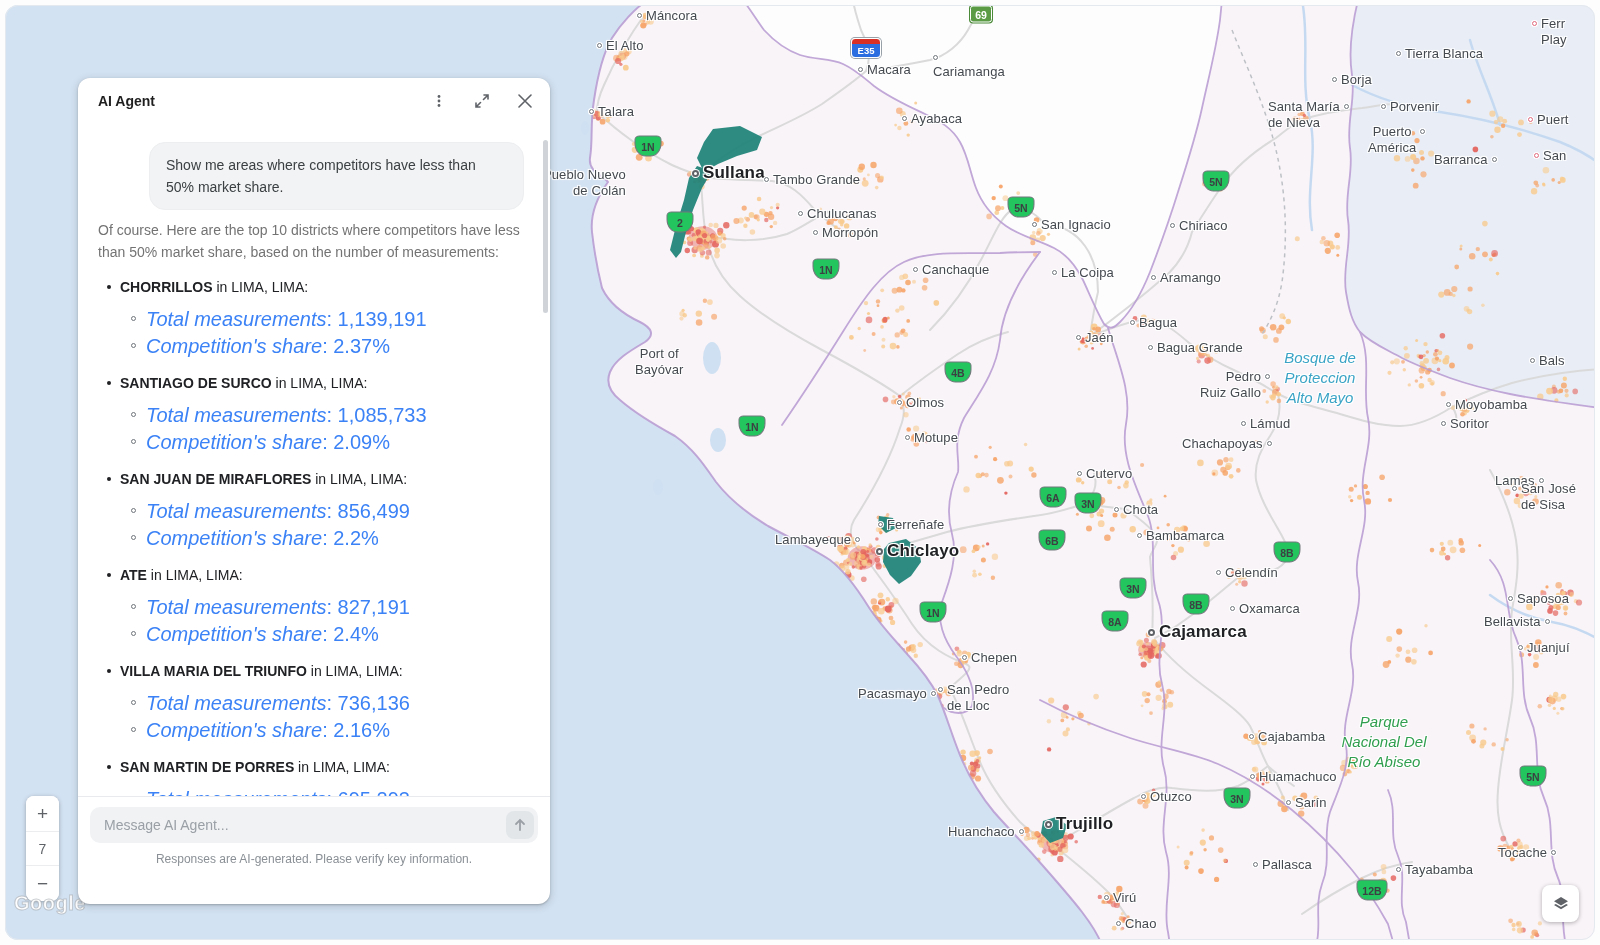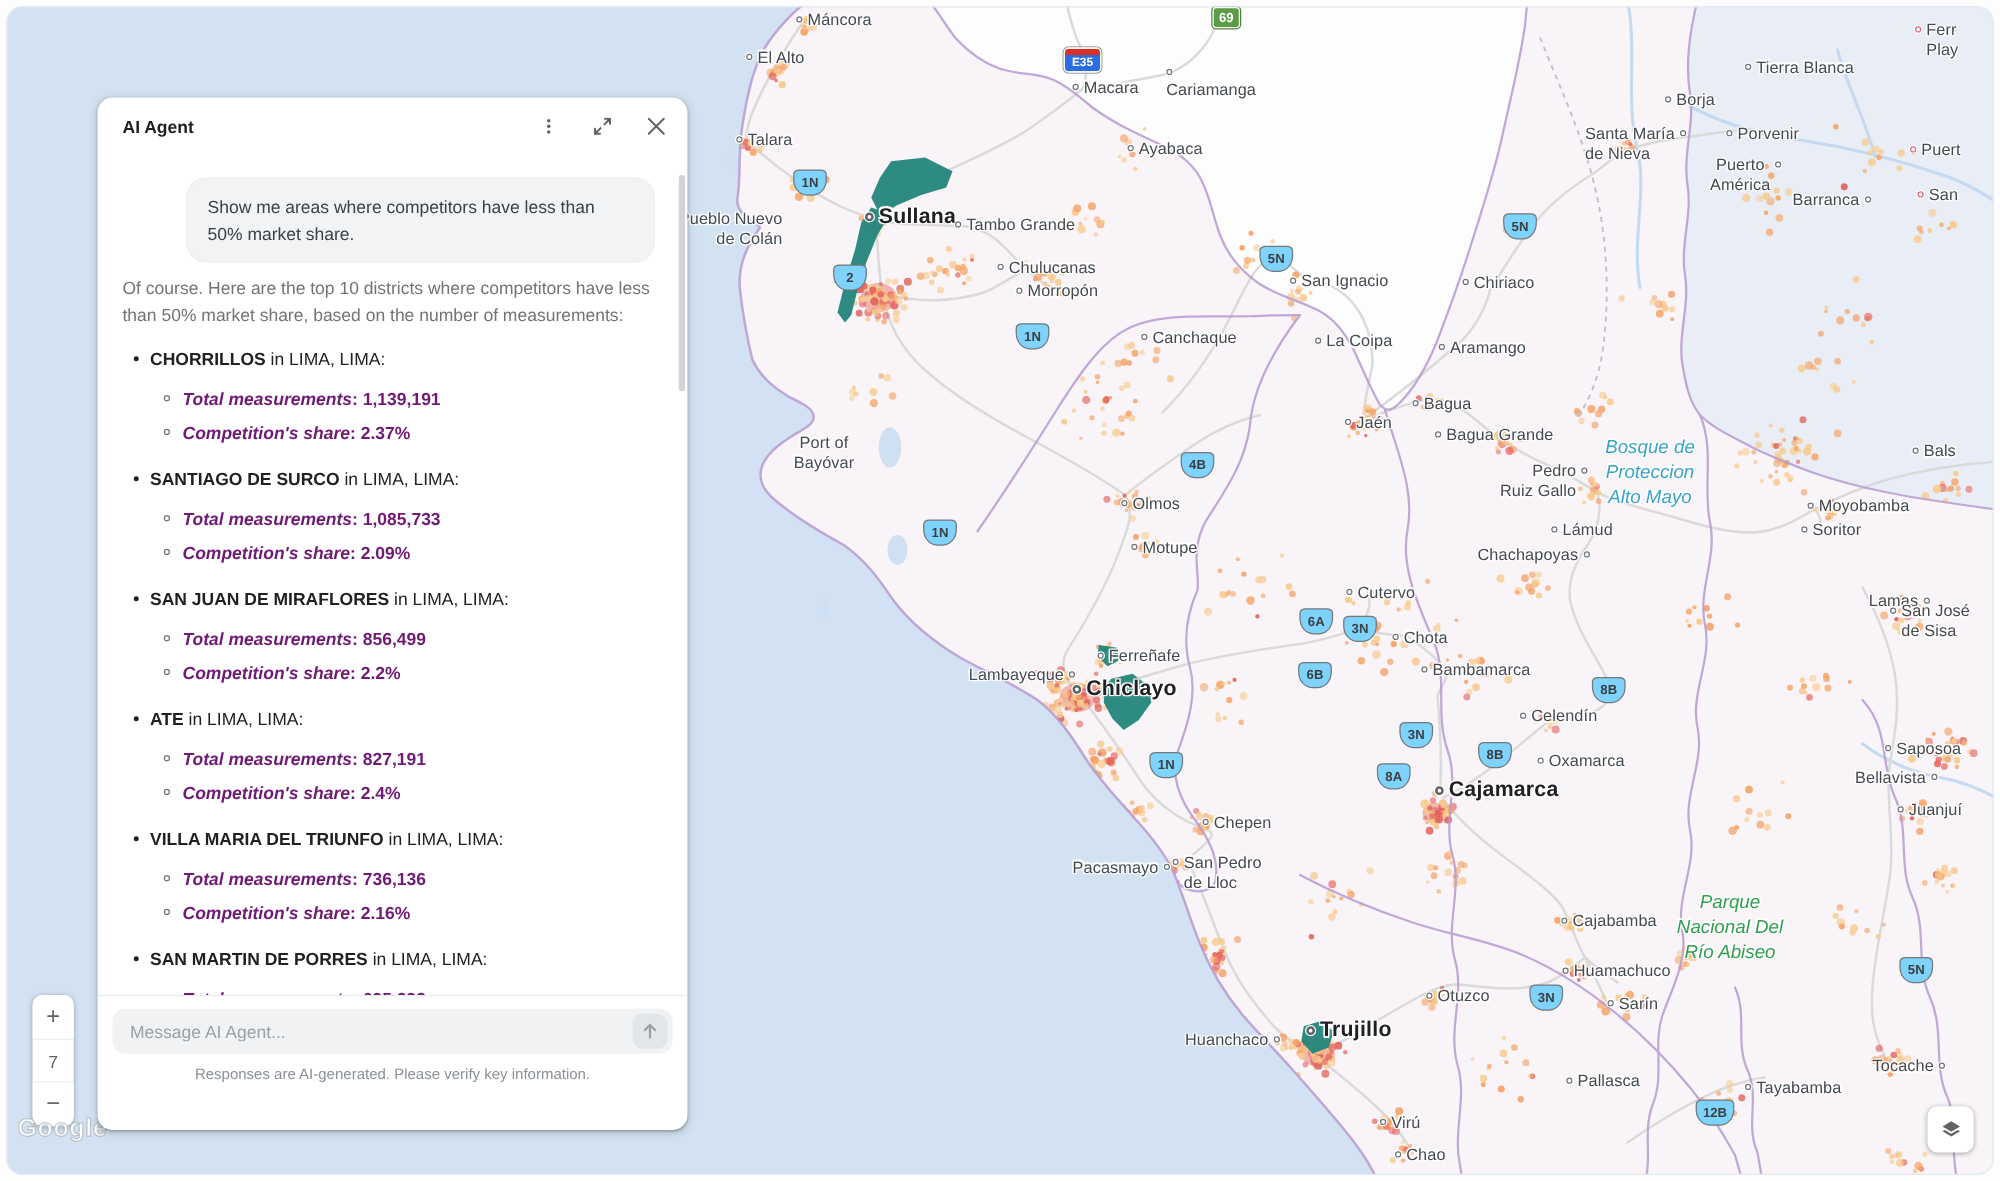--- a/index.html
+++ b/index.html
@@ -15,21 +15,21 @@
   .mlabel.pink .dot { border-color:#e06a7e; }
   .mlabel.big { font-size:17px; font-weight:700; color:#202124; letter-spacing:.2px; }
   .mlabel.big .dot { width:7px; height:7px; border-width:2px; border-color:#5f6368; margin-top:5px; }
   .mlabel .txt div { line-height:16px; }
   .mlabel.a-center .txt { text-align:center; }
   .mlabel.a-right .txt { text-align:right; }
   .nature-label { position:absolute; font-style:italic; font-size:15px; line-height:20px; text-align:center; transform:translateX(-50%);
     text-shadow:-1px -1px 0 #fff,1px -1px 0 #fff,-1px 1px 0 #fff,1px 1px 0 #fff; }
 
   
-  .shield { position:absolute; transform:translate(-50%,-50%); background:#7dd3fc; border:1.6px solid #73787d; color:#3c4043;
+  .shield { position:absolute; transform:translate(-50%,-50%); background:#22c55e; border:1.6px solid #73787d; color:#3c4043;
     font-size:10.5px; font-weight:700; width:27px; height:21px; display:flex; align-items:center; justify-content:center;
     border-radius:5px 5px 11px 11px / 4px 4px 13px 13px; }
   .shield.wide { width:31px; }
   .shield.green { background:#5b9b46; border:1.5px solid #fff; color:#fff; width:22px; height:17px; border-radius:3px; box-shadow:0 0 0 1px #4a8a38; }
   .shield.e35 { border:1px solid #fff; border-radius:4px; width:30px; height:20px; color:#fff; font-size:9.5px;
     background:linear-gradient(180deg,#d93025 0 5px,#2a6de0 5px); padding-top:4px; box-shadow:0 0 0 1px #98a0a8; }
 
   
   #panel { position:absolute; left:78px; top:78px; width:472px; height:826px; background:#fff; border-radius:12px;
     box-shadow:0 1px 2px rgba(60,64,67,.3),0 2px 6px 2px rgba(60,64,67,.15); z-index:30; }
@@ -40,21 +40,21 @@
   #chat { position:absolute; top:46px; left:0; right:0; bottom:108px; overflow:hidden; padding:18px 26px 0 20px; }
   #user-bubble { background:#f1f3f4; border:1px solid #eceef0; border-radius:16px; padding:11px 16px; max-width:375px;
     margin-left:auto; margin-bottom:10px; font-size:14px; line-height:22px; color:#3c4043; }
   #intro { font-size:14px; line-height:21.5px; color:#737373; }
   #districts { list-style:none; margin-top:14px; }
   .district { margin-bottom:17px; }
   .d-title { font-size:14px; line-height:20px; color:#202124; margin-bottom:12px; padding-left:22px; position:relative; }
   .d-title .b1 { position:absolute; left:9px; top:8px; width:4px; height:4px; border-radius:50%; background:#202124; }
   .d-title b { font-weight:700; }
   .subs { list-style:none; }
-  .sub { font-size:14px; line-height:20px; color:#701a75; margin-bottom:7px; padding-left:48px; position:relative;font-weight:bold; }
+  .sub { font-size:20px; line-height:20px; color:#3b82f6; margin-bottom:7px; padding-left:48px; position:relative; }
   .sub .b2 { position:absolute; left:33px; top:7px; width:5px; height:5px; border-radius:50%; border:1.2px solid #70757a; background:#fff; }
   .sub i { font-style:italic; }
   #scroll-thumb { position:absolute; right:2px; top:62px; width:5px; height:173px; border-radius:3px; background:#d0d4d8; cursor:pointer; }
   #panel-footer { position:absolute; left:0; right:0; bottom:0; height:108px; border-top:1px solid #e8eaed; padding:10px 12px 0; }
   #input-row { position:relative; }
   #msg-input { width:100%; height:36px; border:none; outline:none; background:#f0f2f4; border-radius:10px; padding:0 44px 0 14px;
     font-size:14px; color:#3c4043; font-family:inherit; }
   #msg-input::placeholder { color:#9aa0a6; }
   #send-btn { position:absolute; right:4px; top:4px; width:28px; height:28px; border:none; border-radius:8px; background:#e3e6e9;
     color:#9aa0a6; display:flex; align-items:center; justify-content:center; cursor:pointer; }
@@ -1635,21 +1635,21 @@
           <span class="txt">
             <div>Ferreñafe</div>
           </span>
         </div>
         <div class="mlabel" style="left: 775px; top: 532px;">
           <span class="txt">
             <div>Lambayeque</div>
           </span>
           <span class="dot"></span>
         </div>
-        <div class="mlabel big" style="left: 836px; top: 543px; padding-left: 22px;">
+        <div class="mlabel big" style="left: 876px; top: 543px;">
           <span class="dot"></span>
           <span class="txt">
             <div>Chiclayo</div>
           </span>
         </div>
         <div class="mlabel" style="left: 1216px; top: 565px;">
           <span class="dot"></span>
           <span class="txt">
             <div>Celendín</div>
           </span>

